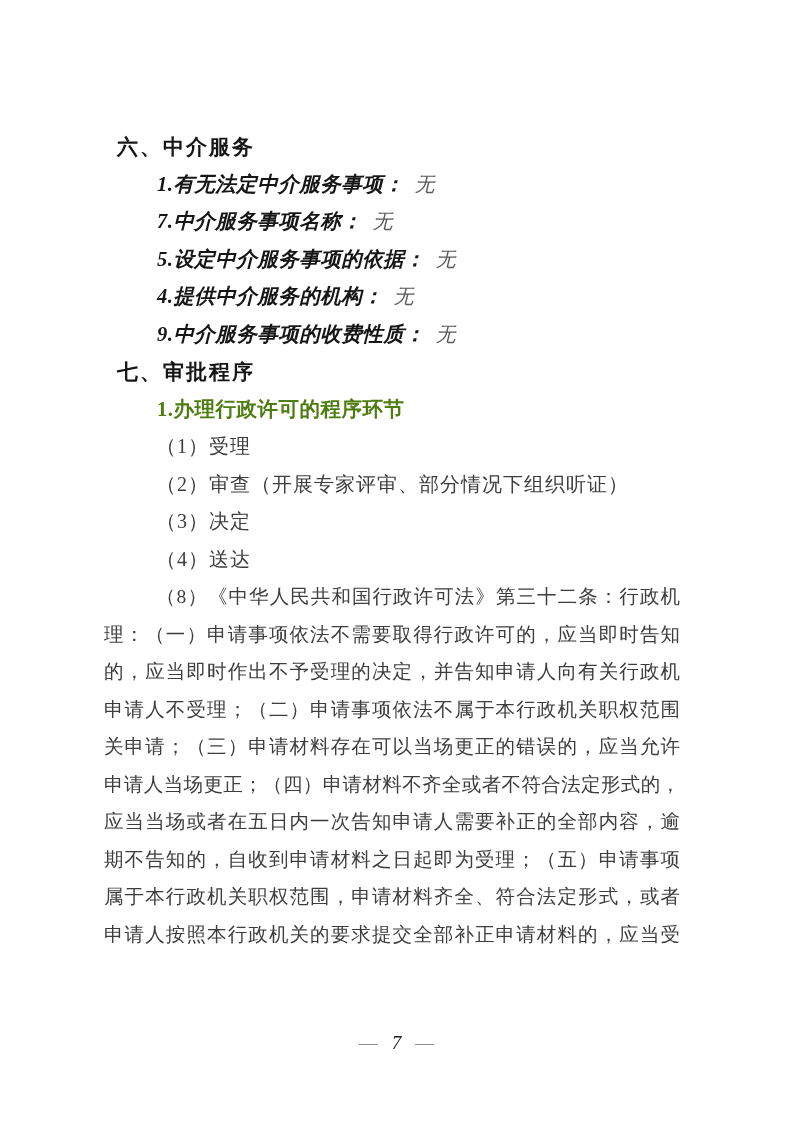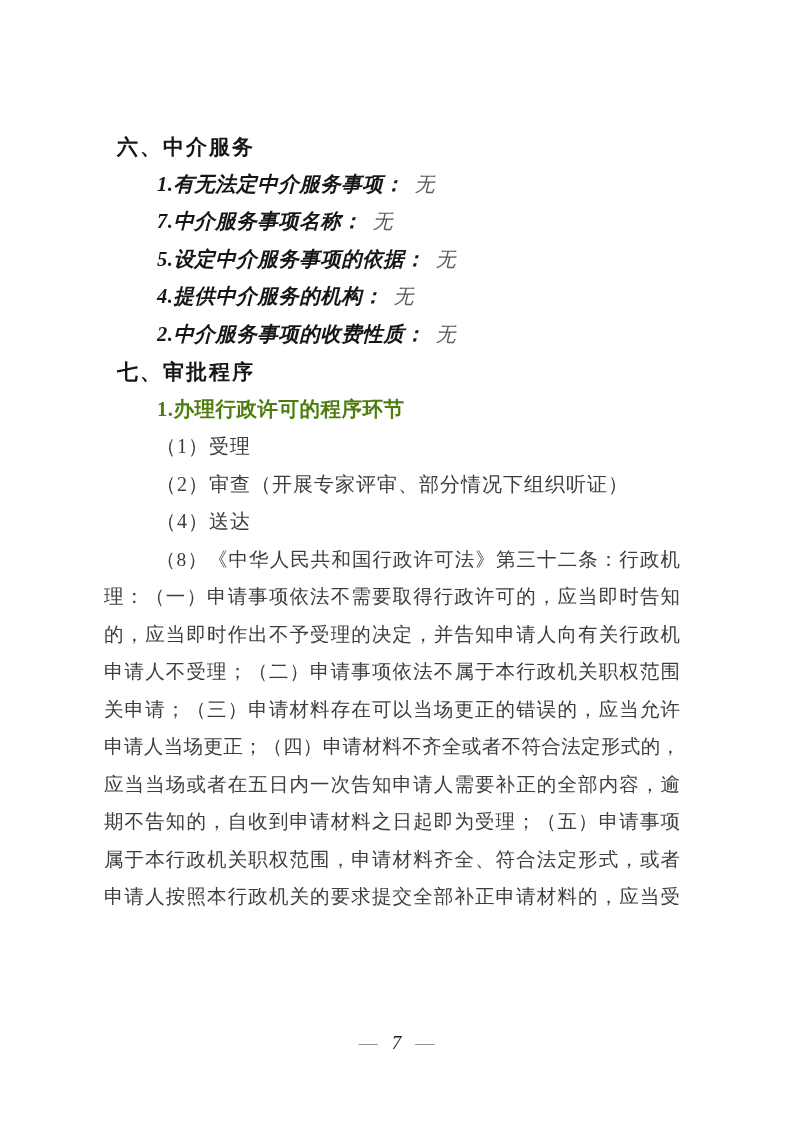--- a/index.html
+++ b/index.html
@@ -105,29 +105,30 @@
     <div class="line item-line">
       <span class="item-label">7.中介服务事项名称：</span><span class="item-value">无</span>
     </div>
     <div class="line item-line">
       <span class="item-label">5.设定中介服务事项的依据：</span><span class="item-value">无</span>
     </div>
     <div class="line item-line">
       <span class="item-label">4.提供中介服务的机构：</span><span class="item-value">无</span>
     </div>
     <div class="line item-line">
-      <span class="item-label">2.中介服务事项的收费性质：</span><span class="item-value">无</span>
+      <span class="item-label">9.中介服务事项的收费性质：</span><span class="item-value">无</span>
     </div>
 
     <div class="line heading">七、审批程序</div>
 
     <div class="line sub-title">1.办理行政许可的程序环节</div>
 
     <div class="line step-line">（1）受理</div>
     <div class="line step-line">（2）审查（开展专家评审、部分情况下组织听证）</div>
+    <div class="line step-line">（3）决定</div>
     <div class="line step-line">（4）送达</div>
 
 
     <div class="line para-line para-first">（8）《中华人民共和国行政许可法》第三十二条：行政机</div>
     <div class="line para-line">理：（一）申请事项依法不需要取得行政许可的，应当即时告知</div>
     <div class="line para-line">的，应当即时作出不予受理的决定，并告知申请人向有关行政机</div>
     <div class="line para-line">申请人不受理；（二）申请事项依法不属于本行政机关职权范围</div>
     <div class="line para-line">关申请；（三）申请材料存在可以当场更正的错误的，应当允许</div>
     <div class="line para-line">申请人当场更正；（四）申请材料不齐全或者不符合法定形式的，</div>
     <div class="line para-line">应当当场或者在五日内一次告知申请人需要补正的全部内容，逾</div>

